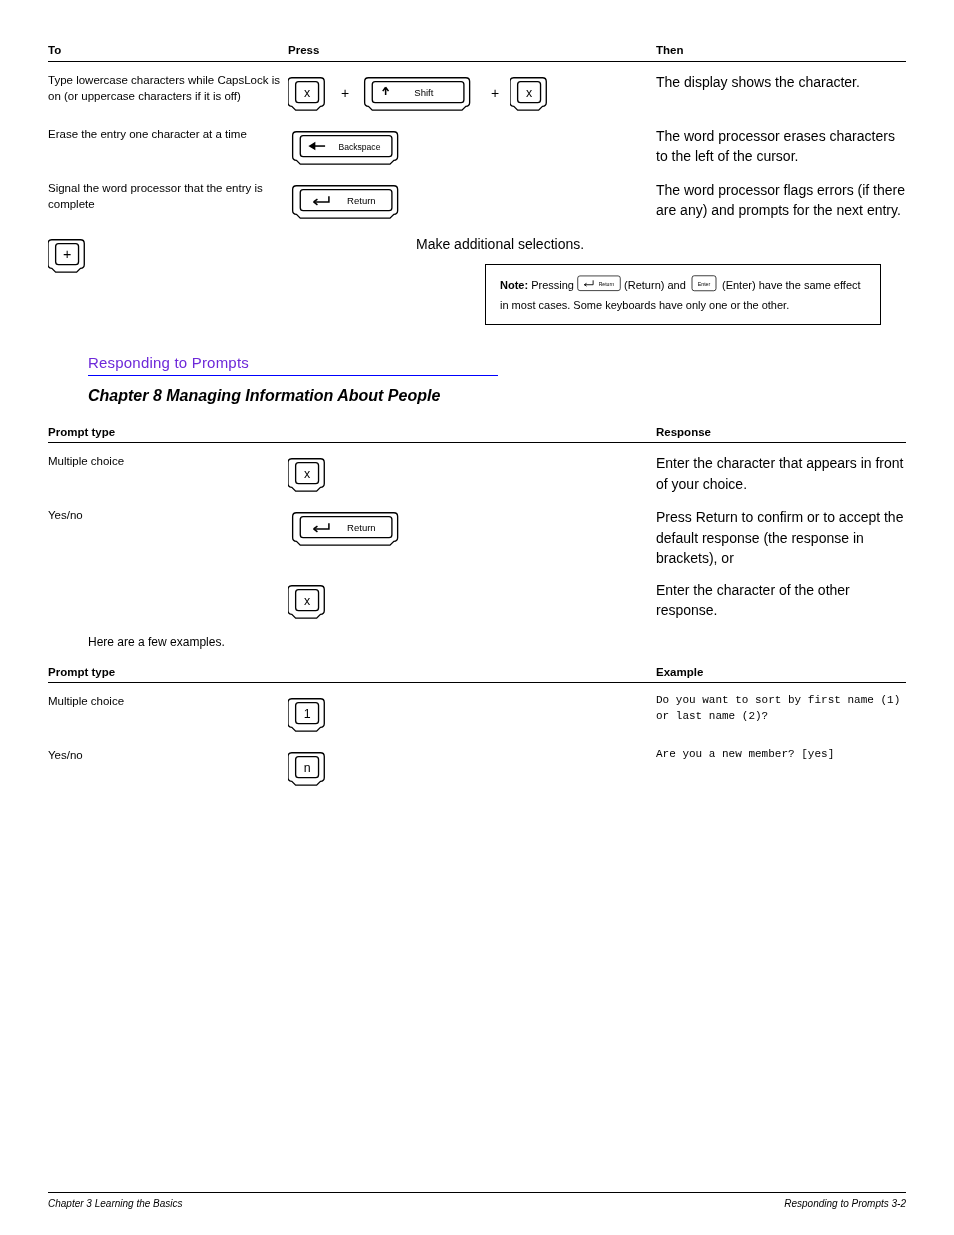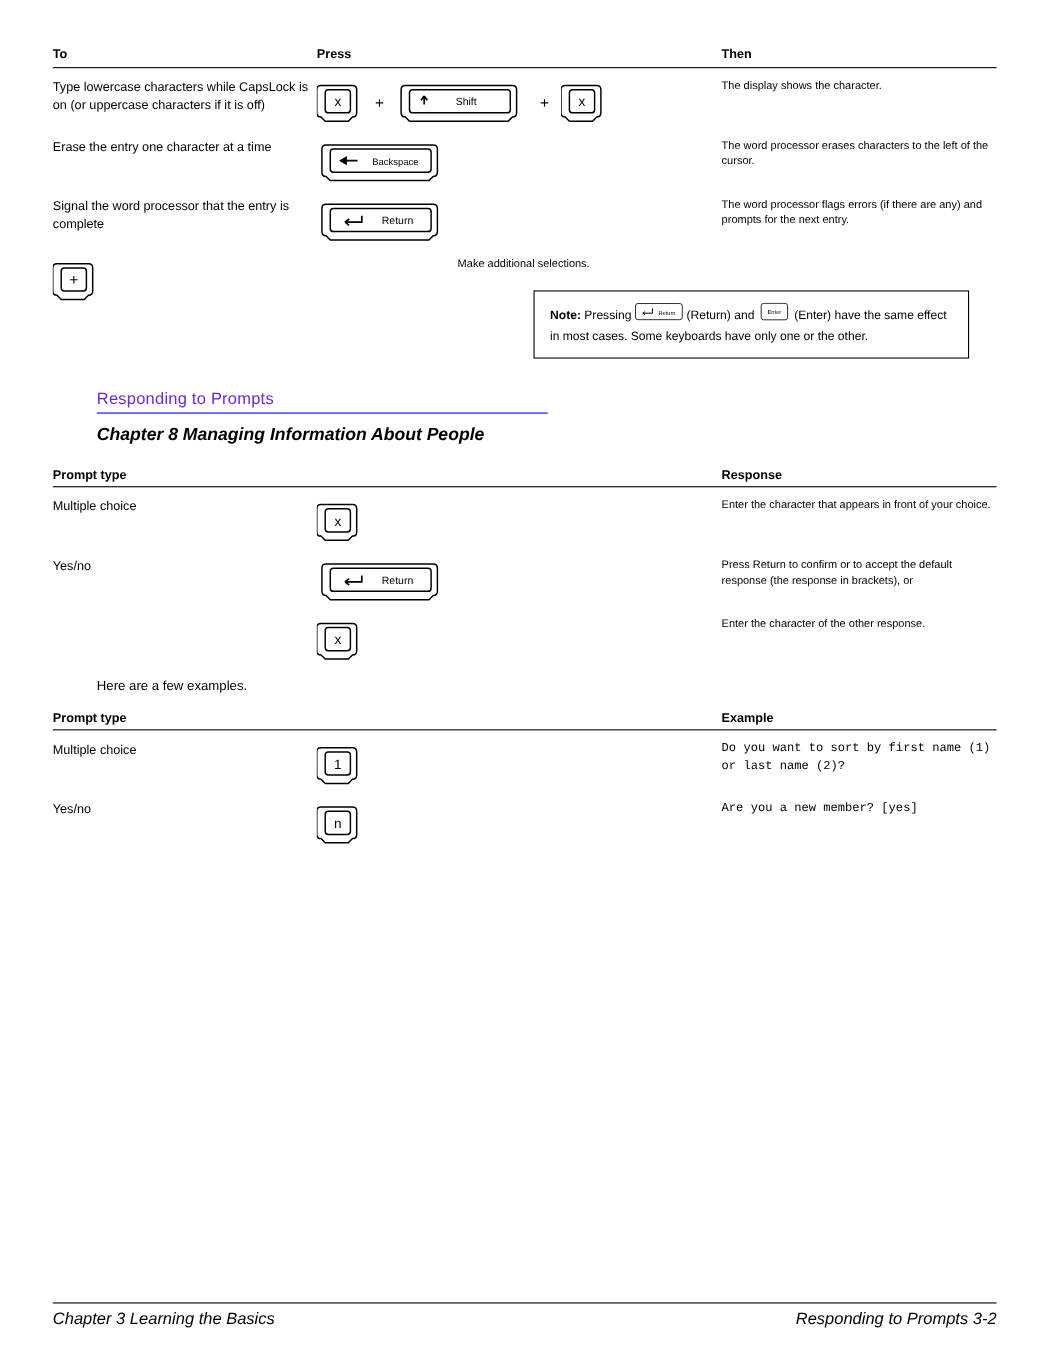--- a/index.html
+++ b/index.html
@@ -29,21 +29,21 @@
   }
   .col-keys {
     width: 344px;
     flex: 0 0 344px;
     display: flex;
     align-items: flex-start;
     gap: 8px;
   }
   .col-desc {
     flex: 1 1 auto;
-    font-size: 10px;
+    font-size: 14px;
     padding-left: 24px;
   }
 
   
   svg.key-small { width: 42px; height: 42px; }
   svg.key-wide  { width: 120px; height: 42px; }
 
   .plus-wrap { display:flex; align-items:center; justify-content:center; width:14px; height:42px; font-size:14px; }
 
   .heading {
@@ -92,21 +92,21 @@
 
   .footer {
     position: absolute;
     bottom: 24px;
     left: 48px;
     right: 48px;
     border-top: 1px solid #000;
     padding-top: 4px;
     display: flex;
     justify-content: space-between;
-    font-size: 15px;
+    font-size: 10px;
     font-style: italic;
   }
 
   .after-note-spacer { height: 42px; }
 
   .keywrap { display:flex; align-items:center; justify-content:center; }
 
 </style>
 </head>
 <body>

